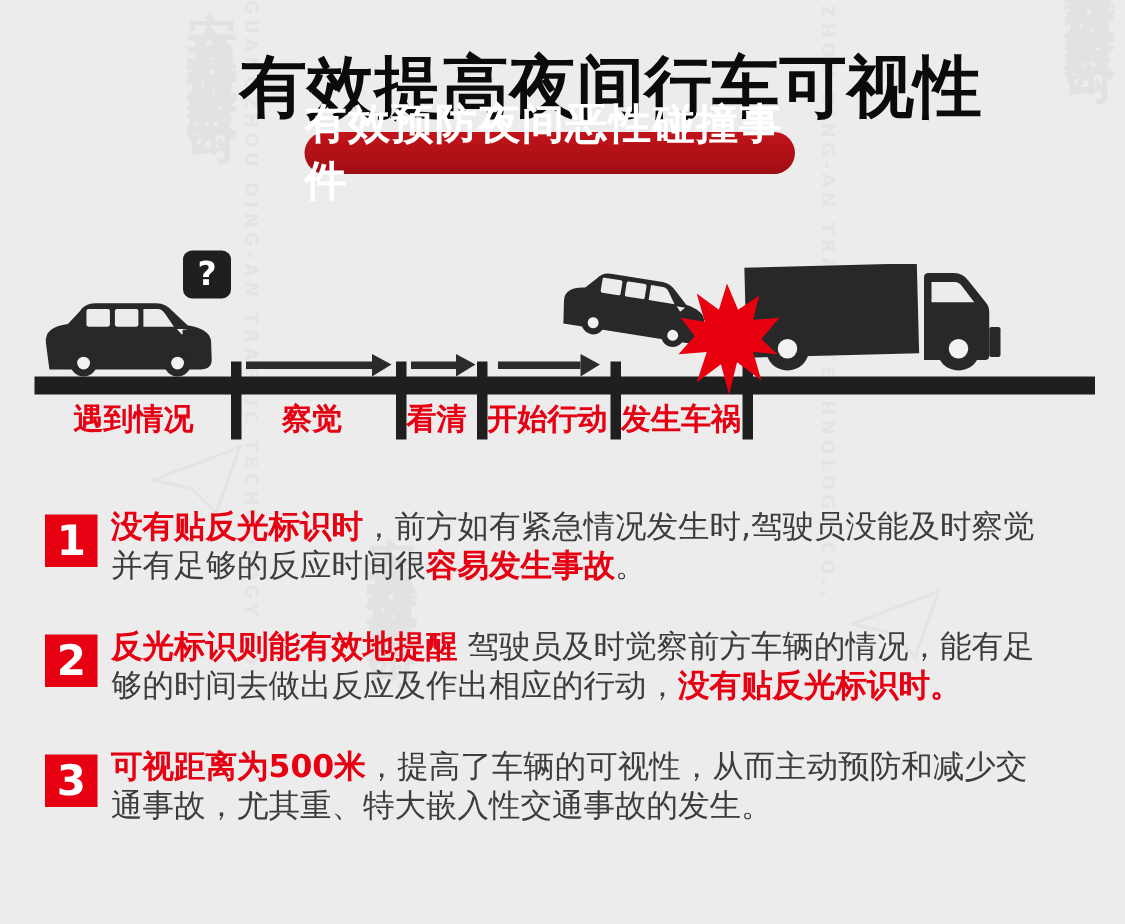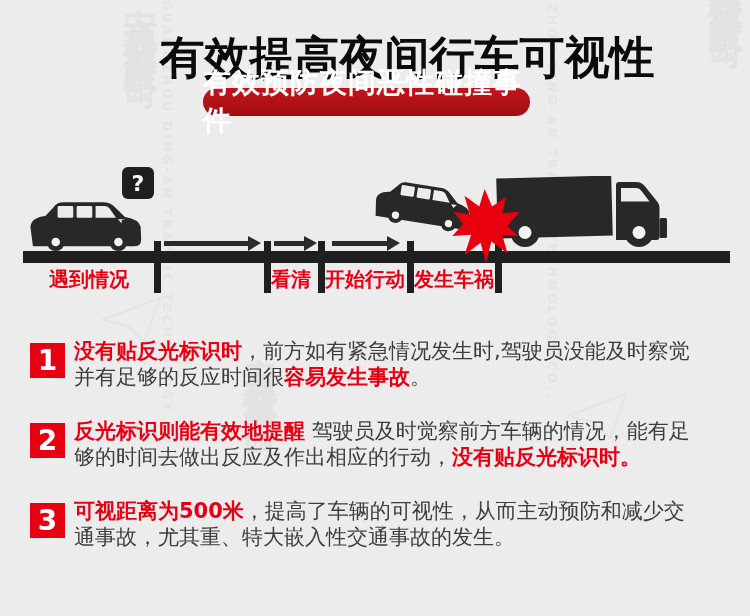--- a/index.html
+++ b/index.html
@@ -137,20 +137,21 @@
   <div class="tick" style="left:154px;"></div>
   <div class="tick" style="left:264px;"></div>
   <div class="tick" style="left:318px;"></div>
   <div class="tick" style="left:407px;"></div>
   <div class="tick" style="left:495px;"></div>
   <div class="arrow" style="left:164px; width:84px;"></div>
   <div class="arrow" style="left:274px; width:30px;"></div>
   <div class="arrow" style="left:332px; width:55px;"></div>
 
   <div class="tl-label" style="left:24px;  width:130px;">遇到情况</div>
+  <div class="tl-label" style="left:158px; width:100px;">察觉</div>
   <div class="tl-label" style="left:266px; width:50px;">看清</div>
   <div class="tl-label" style="left:410px; width:88px;">发生车祸</div>
   <div class="tl-label" style="left:323px; width:84px;">开始行动</div>
 
   <div class="pt-num" style="top:343px;">1</div>
   <div class="pt-text" style="top:338px;"><span class="red-b">没有贴反光标识时</span><span>，前方如有紧急情况发生时,驾驶员没能及时察觉并有足够的反应时间很</span><span class="red-b">容易发生事故</span><span>。</span></div>
 
   <div class="pt-num" style="top:423px;">2</div>
   <div class="pt-text" style="top:418px;"><span class="red-b">反光标识则能有效地提醒</span><span> 驾驶员及时觉察前方车辆的情况，能有足够的时间去做出反应及作出相应的行动，</span><span class="red-b">没有贴反光标识时。</span><span></span></div>
 

